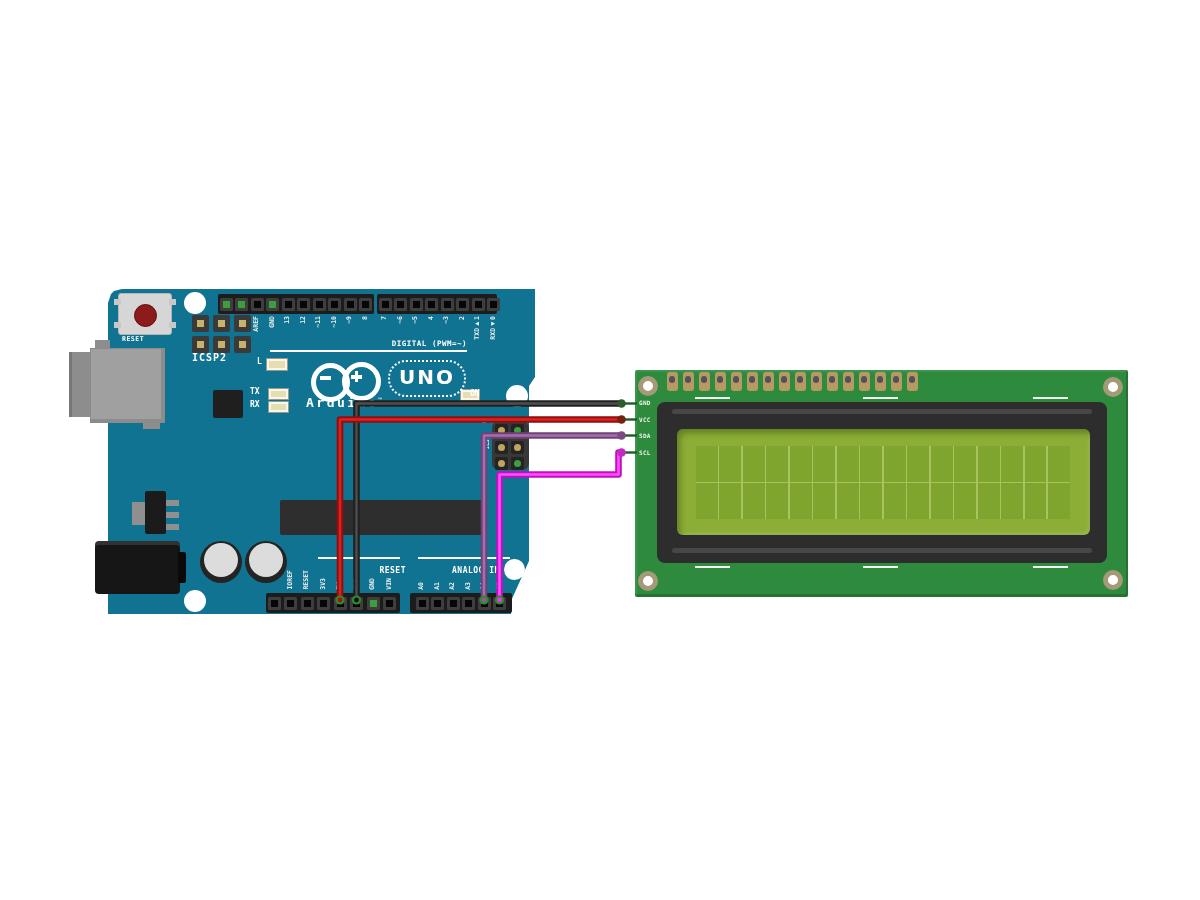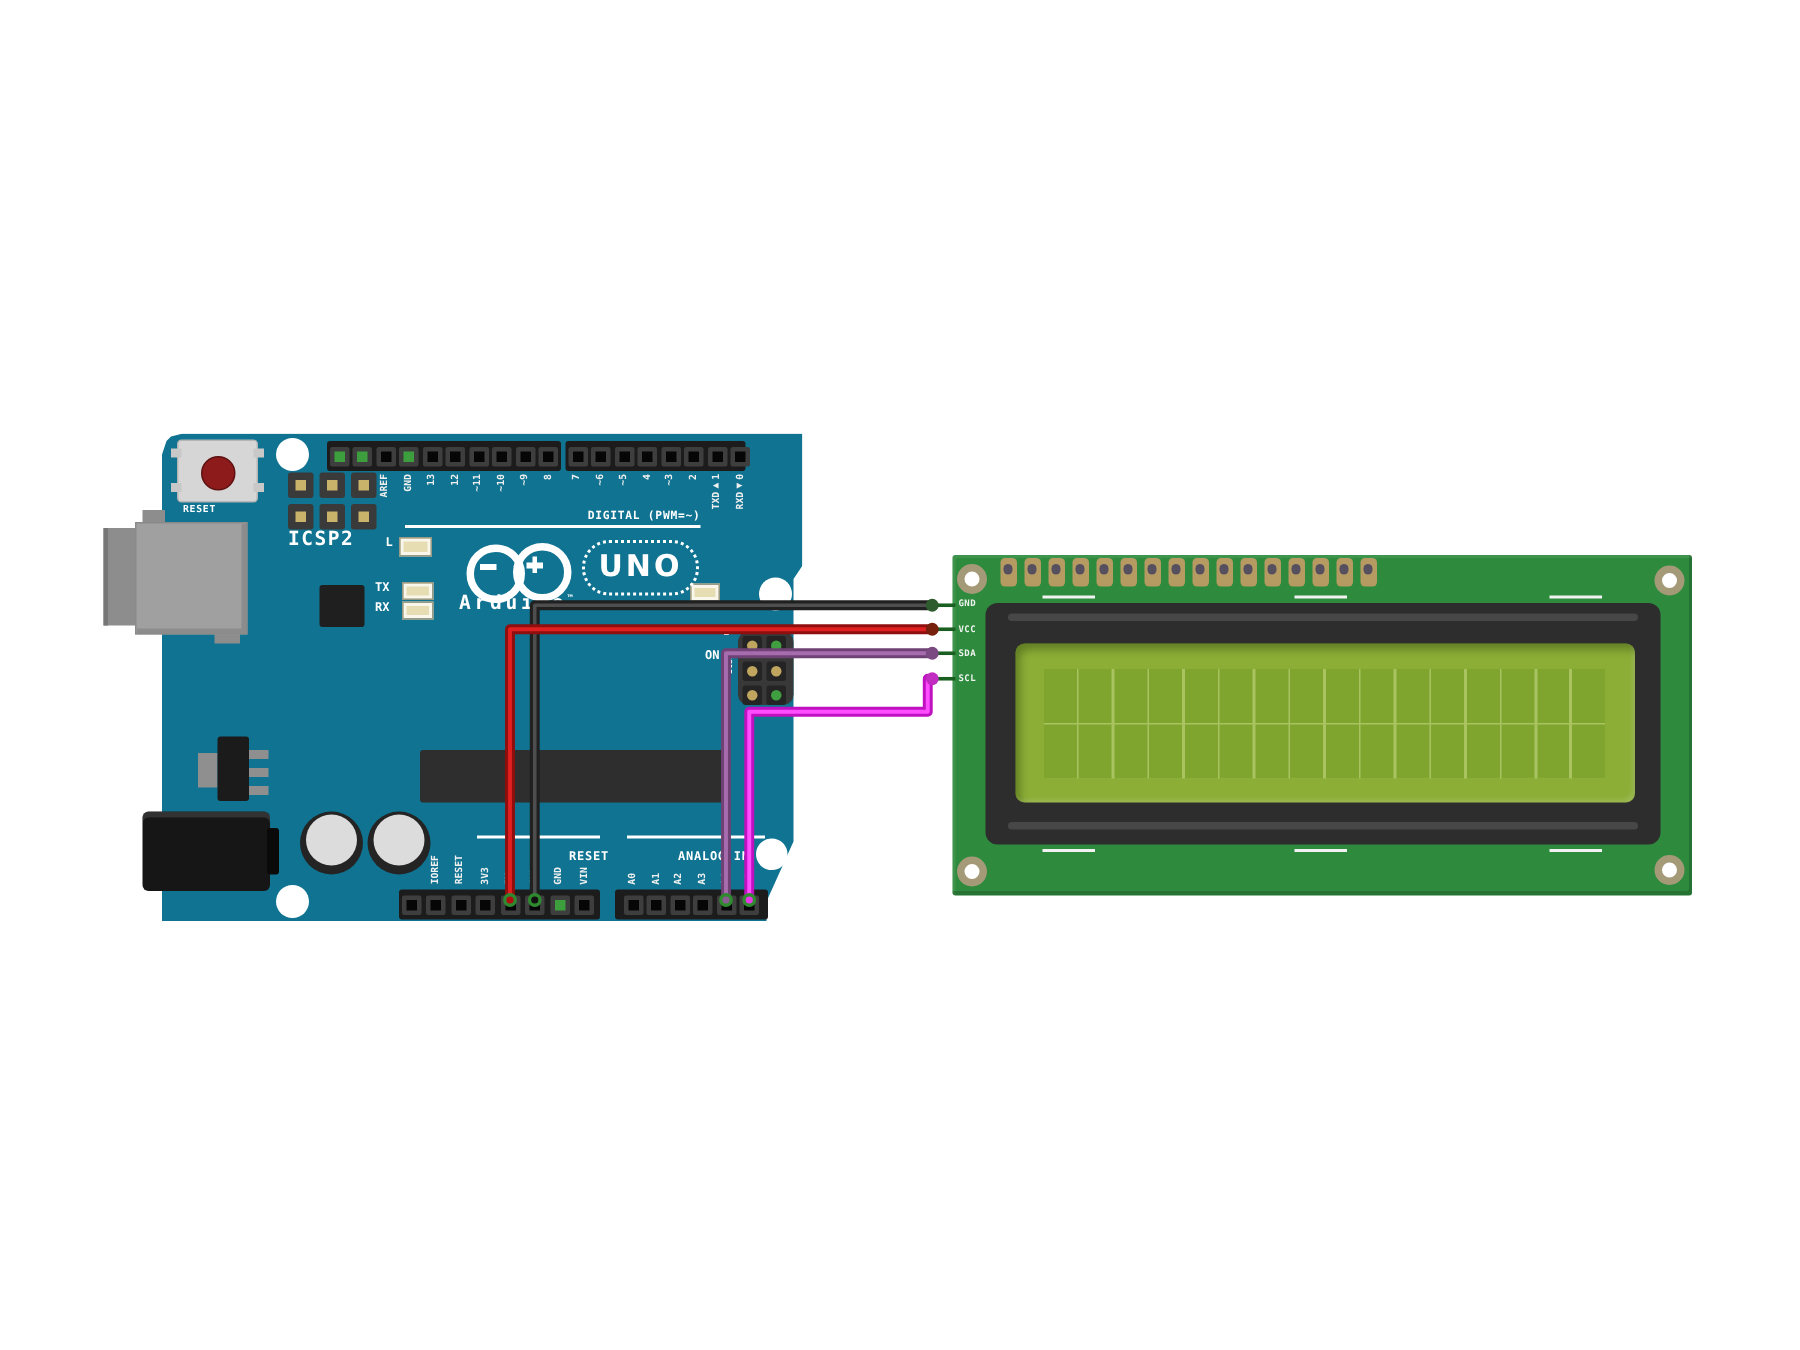--- a/index.html
+++ b/index.html
@@ -119,32 +119,32 @@
       </div>
     <div class="pad6" style="left:84px;top:47px;">
         <i></i>
       </div>
     <div class="pad6" style="left:105px;top:47px;">
         <i></i>
       </div>
     <div class="pad6" style="left:126px;top:47px;">
         <i></i>
       </div>
-    <span class="cap" style="left:84px;top:63px;font-size:13px;letter-spacing:1px;">ICSP2</span>
+    <span class="cap" style="left:84px;top:63px;font-size:10px;letter-spacing:1px;">ICSP2</span>
 
     <div class="ic"></div>
 
     <span class="ledlbl" style="left:149px;top:68px;">L</span>
     <div class="led" style="left:158px;top:69px;width:20px;height:11px;"></div>
     <span class="ledlbl" style="left:142px;top:98px;">TX</span>
     <div class="led" style="left:160px;top:99px;width:19px;height:10px;"></div>
     <span class="ledlbl" style="left:142px;top:111px;">RX</span>
     <div class="led" style="left:160px;top:112px;width:19px;height:10px;"></div>
     <div class="led" style="left:352px;top:100px;width:18px;height:10px;"></div>
-    <span class="ledlbl" style="left:362px;top:100px;margin-top:43px;">ON</span>
+    <span class="ledlbl" style="left:362px;top:100px;">ON</span>
 
     <div class="logo-ring" style="left:203px;top:74px;"></div>
     <div class="logo-ring" style="left:234px;top:73px;"></div>
     <div class="logo-glyph" style="left:212px;top:87px;width:11px;height:3.5px;"></div>
     <div class="logo-glyph" style="left:243px;top:86px;width:11px;height:3.5px;"></div>
     <div class="logo-glyph" style="left:246.7px;top:82px;width:3.5px;height:11px;"></div>
     <div class="uno-badge">UNO</div>
     <div class="brand">
       <span>Arduino</span><sup>™</sup>
     </div>

